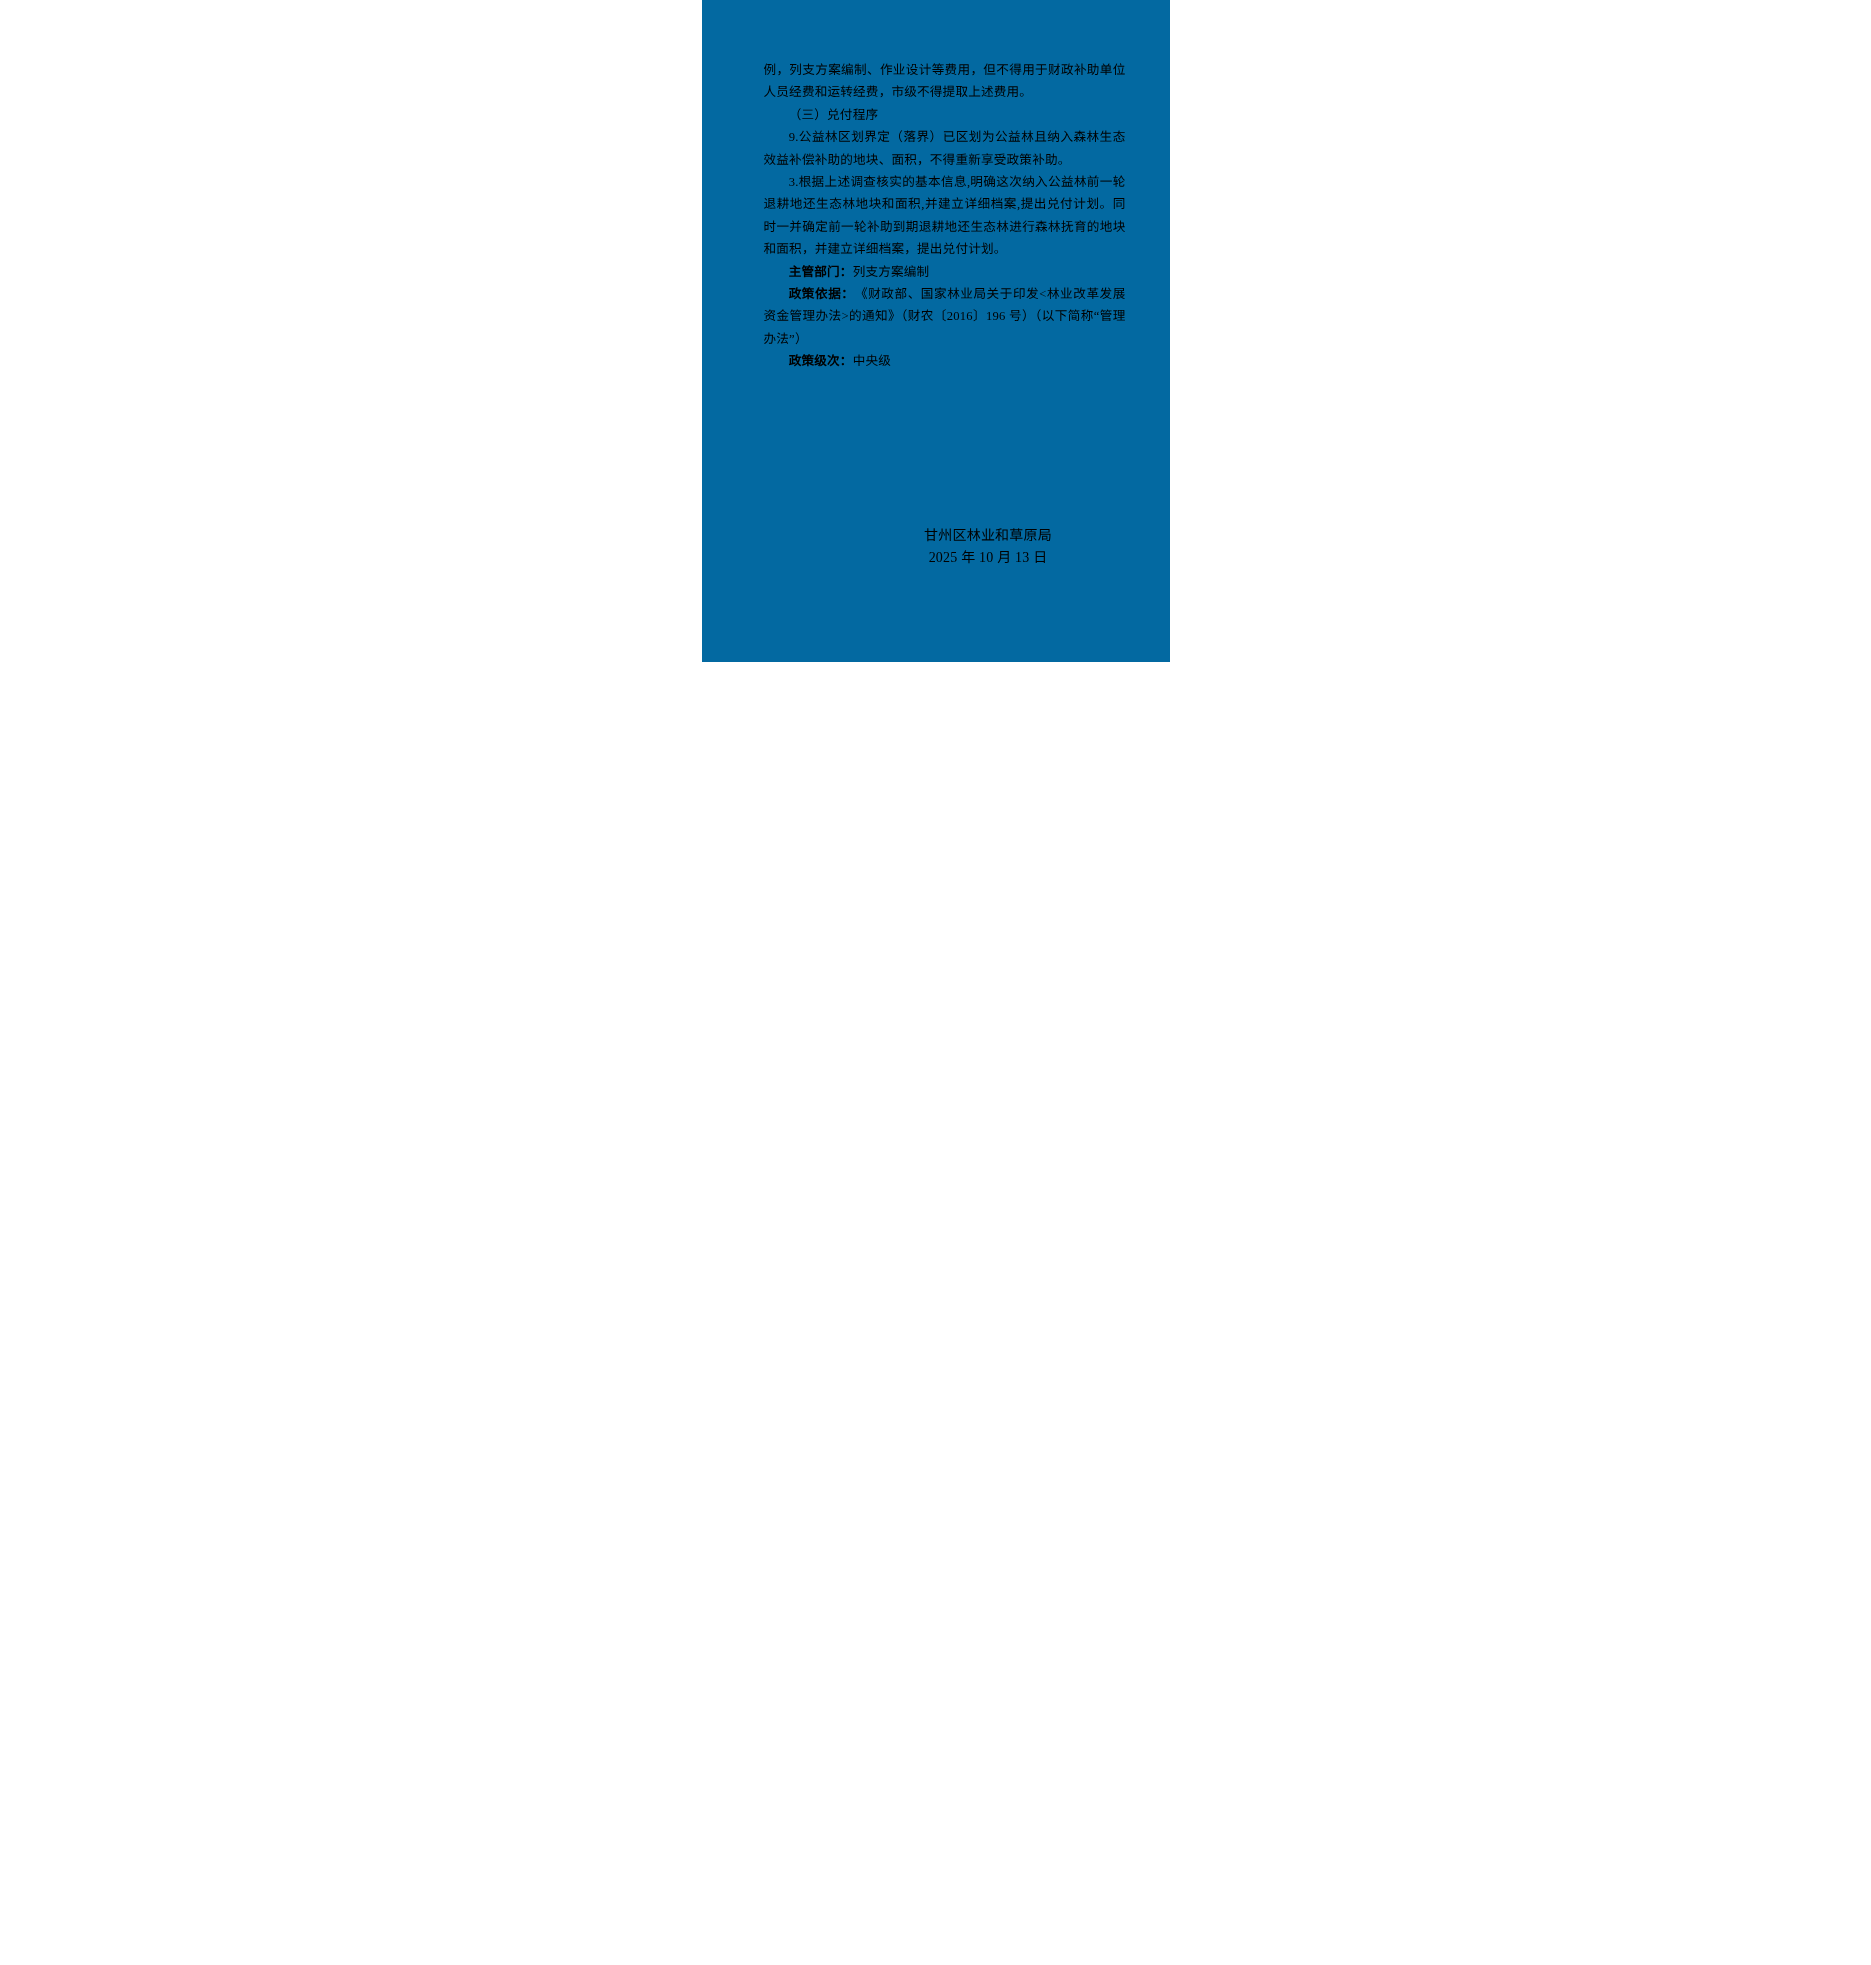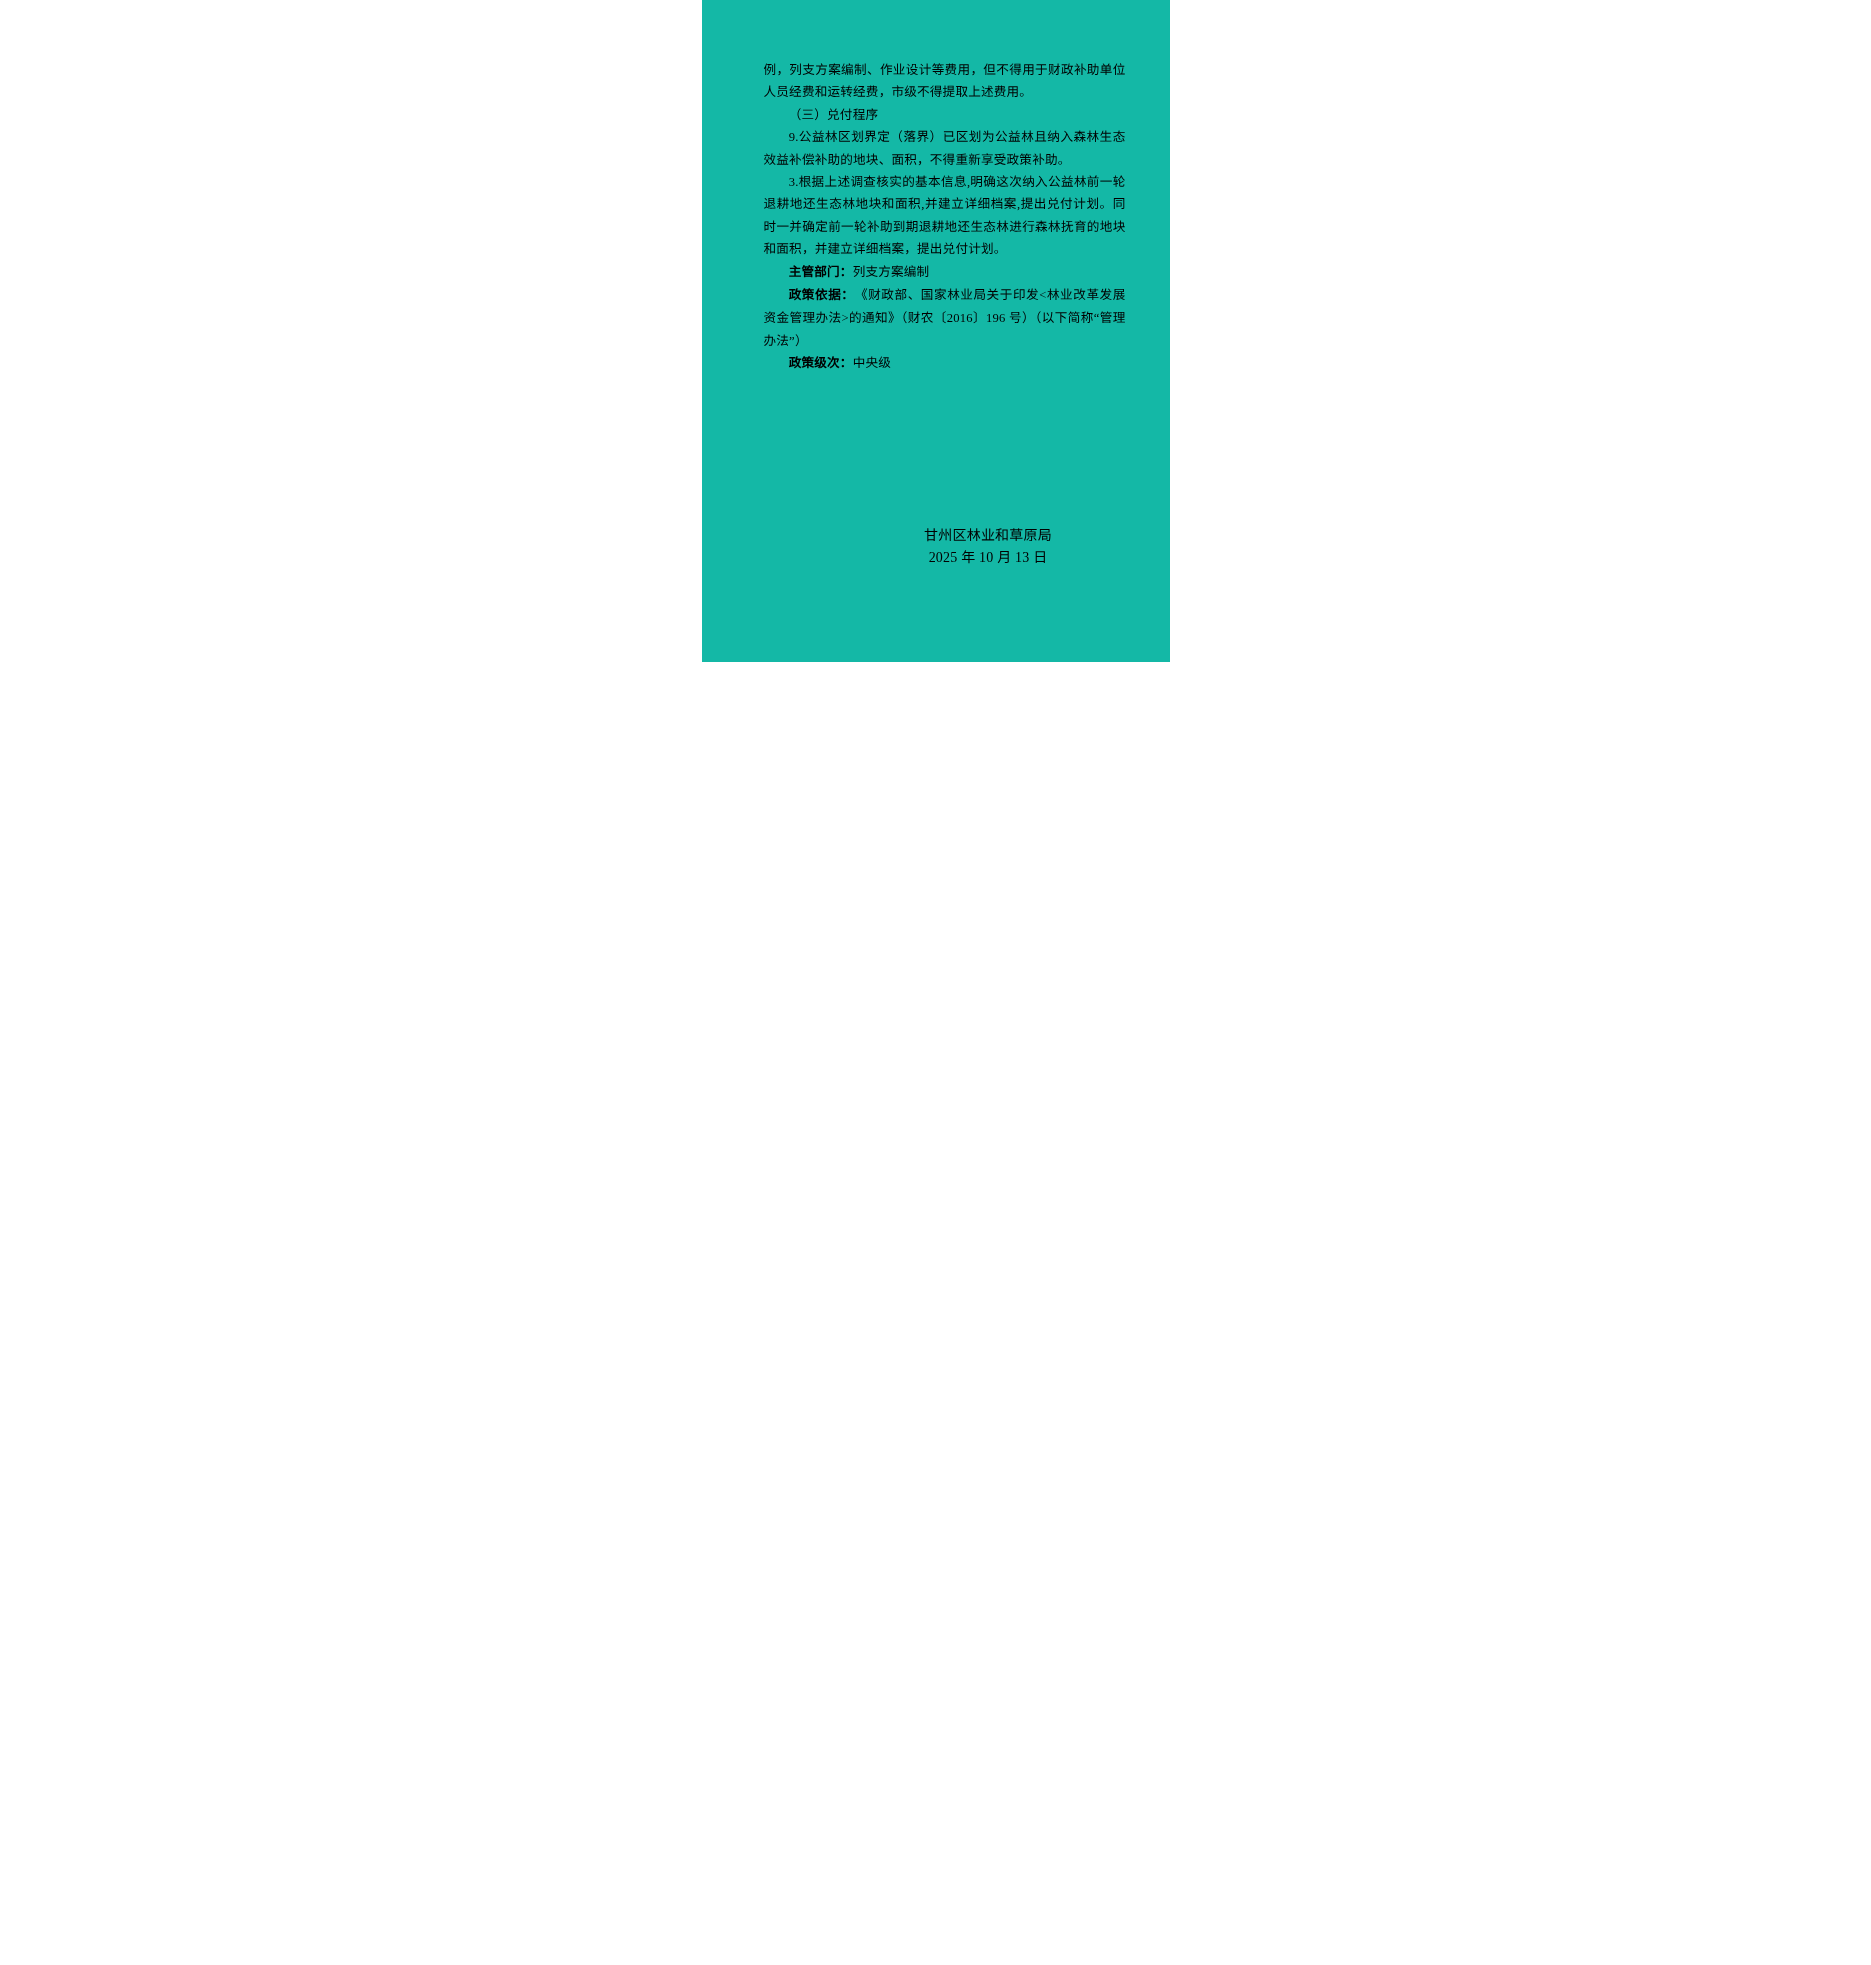--- a/index.html
+++ b/index.html
@@ -5,21 +5,21 @@
   html, body {
     margin: 0;
     padding: 0;
     background: #ffffff;
   }
   .page {
     position: relative;
     width: 468px;
     height: 662px;
     margin: 0 auto;
-    background: #14b8a6;
+    background: #0369a1;
     overflow: hidden;
     font-family: "Liberation Serif", serif;
     color: #000000;
   }
   .doc-body {
     position: absolute;
     top: 59px;
     left: 62px;
     width: 362px;
   }
@@ -34,21 +34,21 @@
     overflow-wrap: anywhere;
   }
   .para.indent { text-indent: 2em; }
   .para.heading {
     font-weight: 400;
     text-indent: 2em;
     font-family: "Liberation Sans", sans-serif;
   }
   .para .lbl {
     font-weight: 700;
-    font-family: Liberation Mono, monospace;
+    font-family: Liberation Sans, sans-serif;
   }
   .para .lbl:empty { display: none; }
   .signature {
     position: absolute;
     top: 525px;
     left: 196px;
     width: 181px;
     text-align: center;
   }
   .signature .sig-line {

